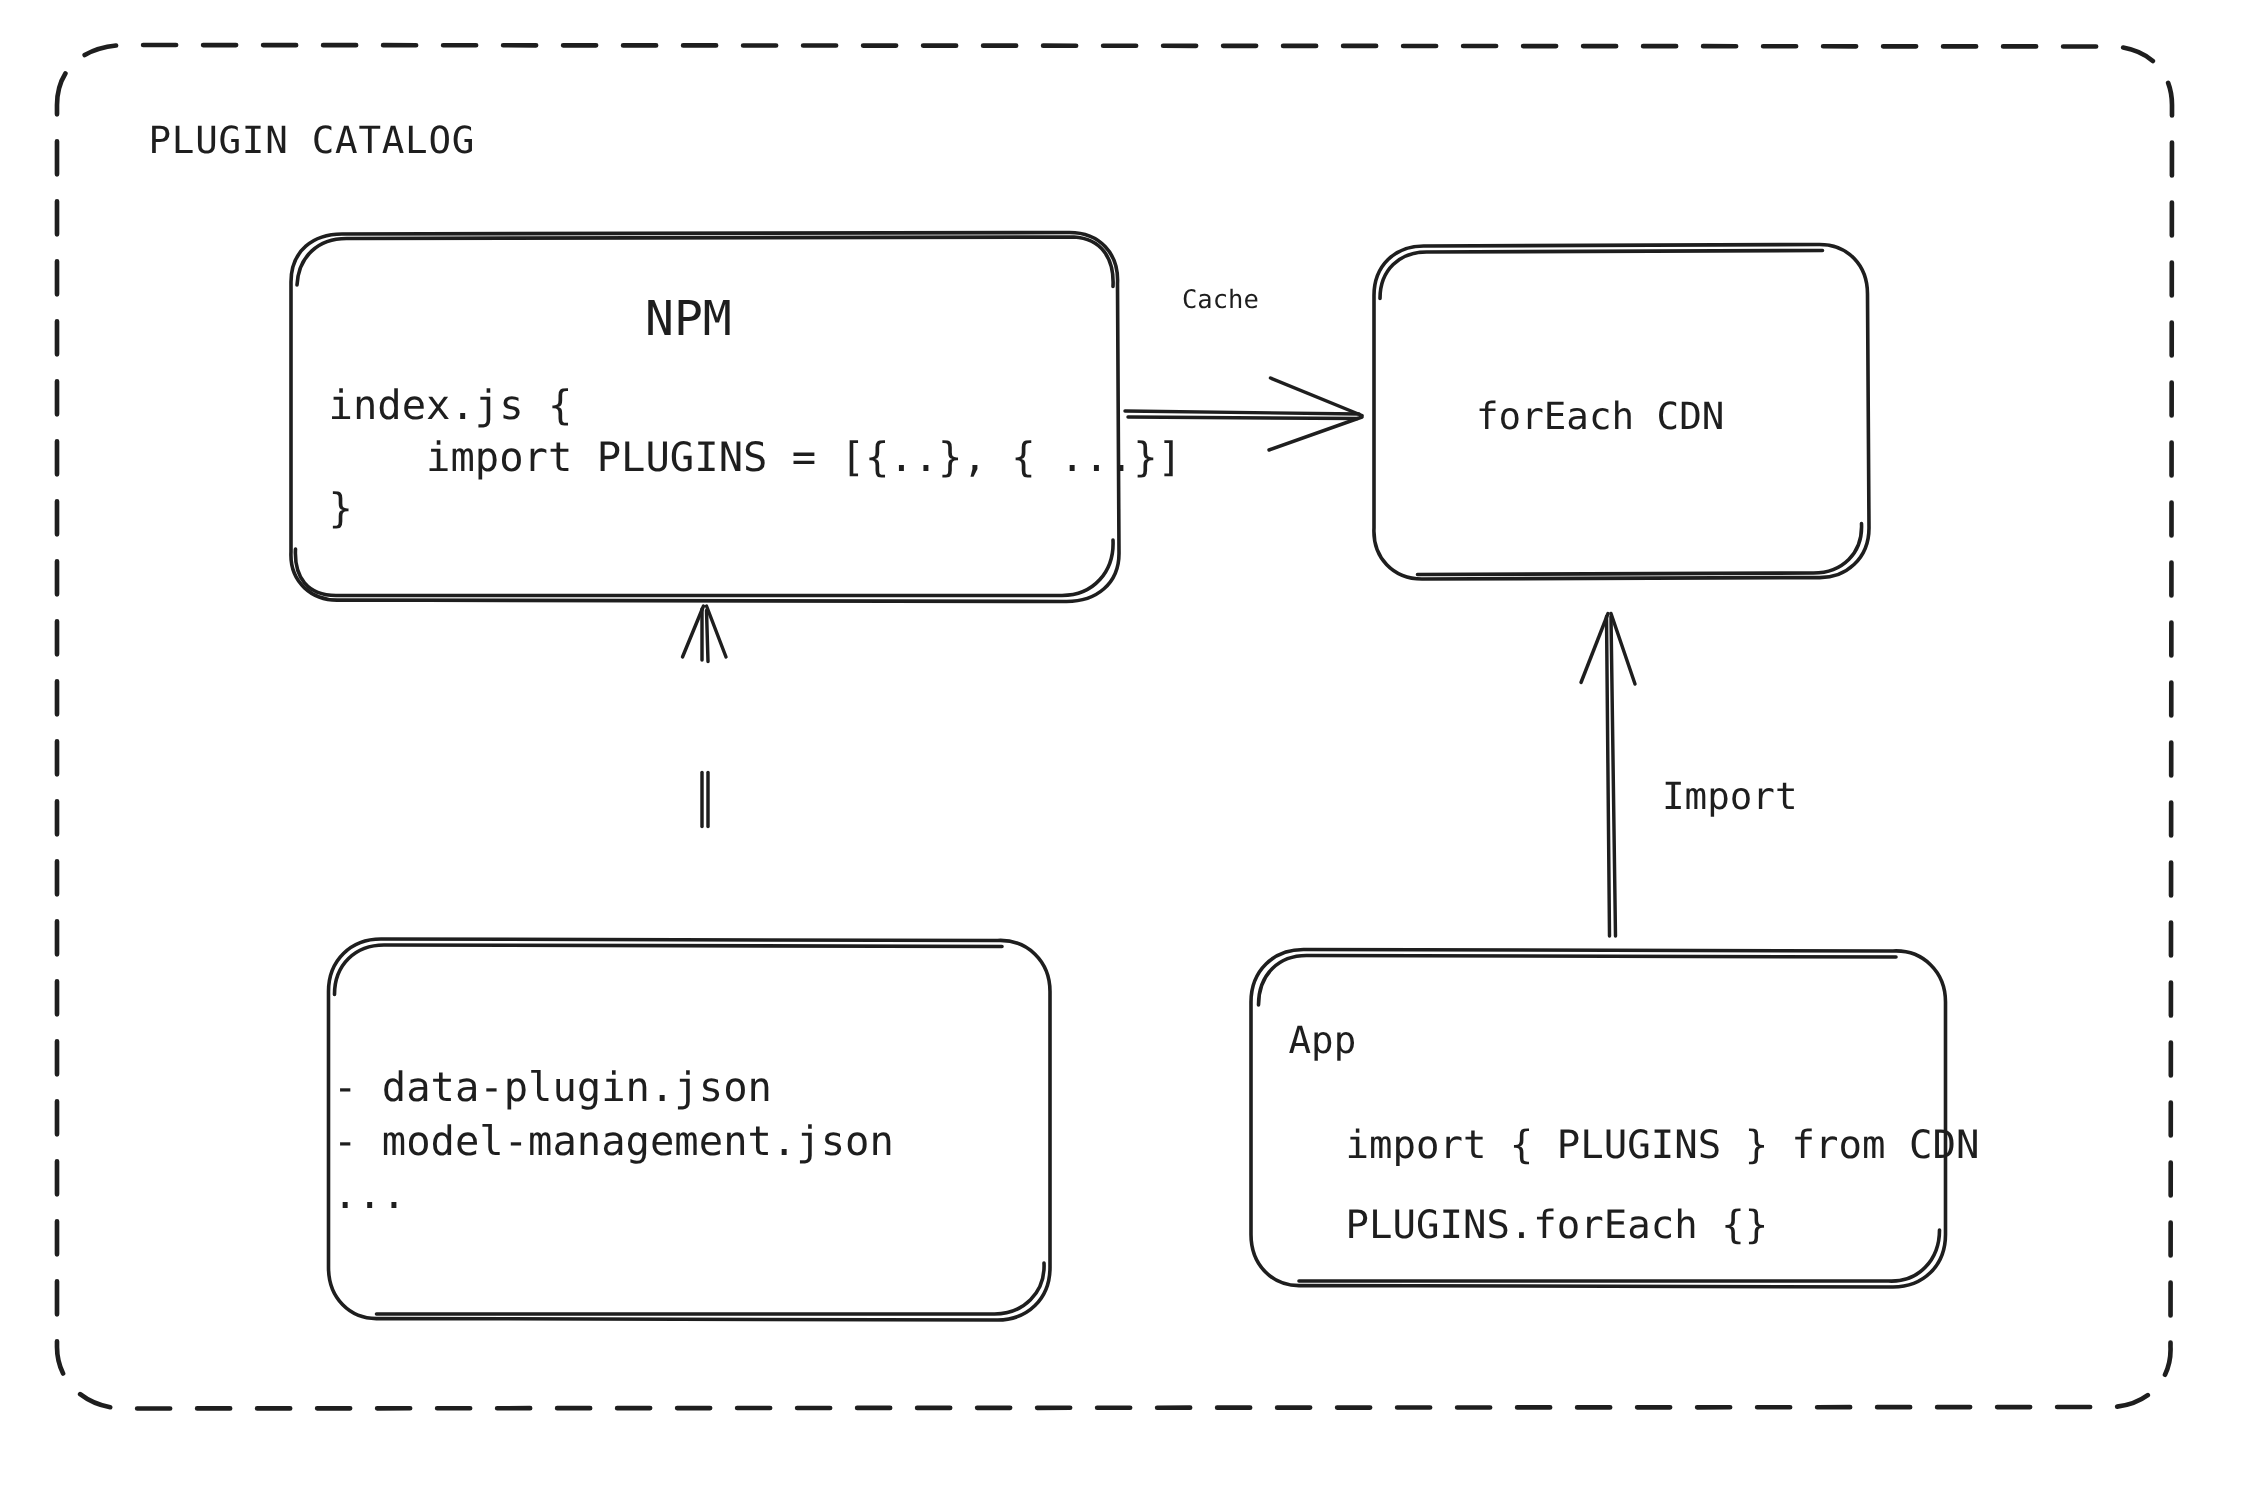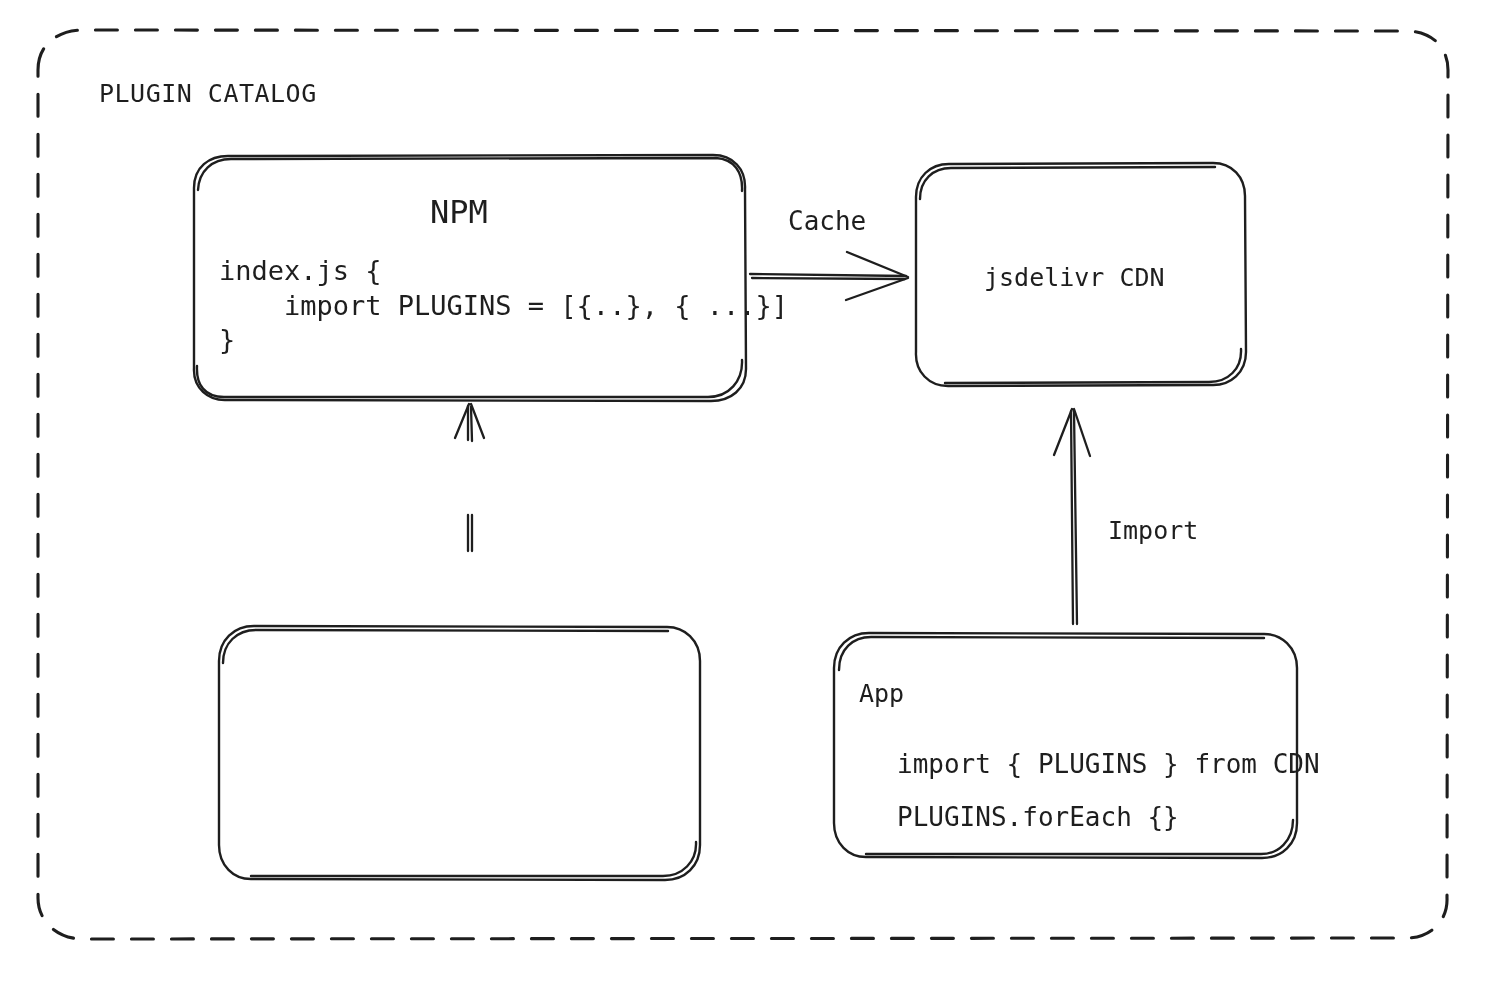--- a/index.html
+++ b/index.html
@@ -57,22 +57,22 @@
   
   #cdn-title {
     left: 984px;
     top: 265px;
     font-size: 25px;
   }
 
   
   #cache-label {
     left: 788px;
-    top: 208px;
-    font-size: 26px;
+    top: 192px;
+    font-size: 17px;
   }
   #import-label {
     left: 1108px;
     top: 518px;
     font-size: 25px;
   }
   #webpack-label {
     left: 374px;
     top: 448px;
     font-size: 25px;
@@ -228,27 +228,30 @@
   </svg>
 
   <div class="txt" id="group-title">PLUGIN CATALOG</div>
 
   <div class="txt" id="npm-title">NPM</div>
 
   <div class="txt" id="npm-code"><span>index.js {</span>
 <span>    import PLUGINS = [{..}, { ...}]</span>
 <span>}</span></div>
 
-  <div class="txt" id="cdn-title">jsdelivr CDN</div>
+  <div class="txt" id="cdn-title">forEach CDN</div>
 
   <div class="txt" id="cache-label">Cache</div>
 
 
   <div class="txt" id="import-label">Import</div>
 
 
+  <div class="txt" id="repo-list"><span>- data-plugin.json</span>
+<span>- model-management.json</span>
+<span>...</span></div>
 
   <div class="txt" id="app-title">App</div>
 
   <div class="txt" id="app-code"><span>import { PLUGINS } from CDN</span>
 <span>PLUGINS.forEach {}</span></div>
 
 </div>
 
 </body></html>

